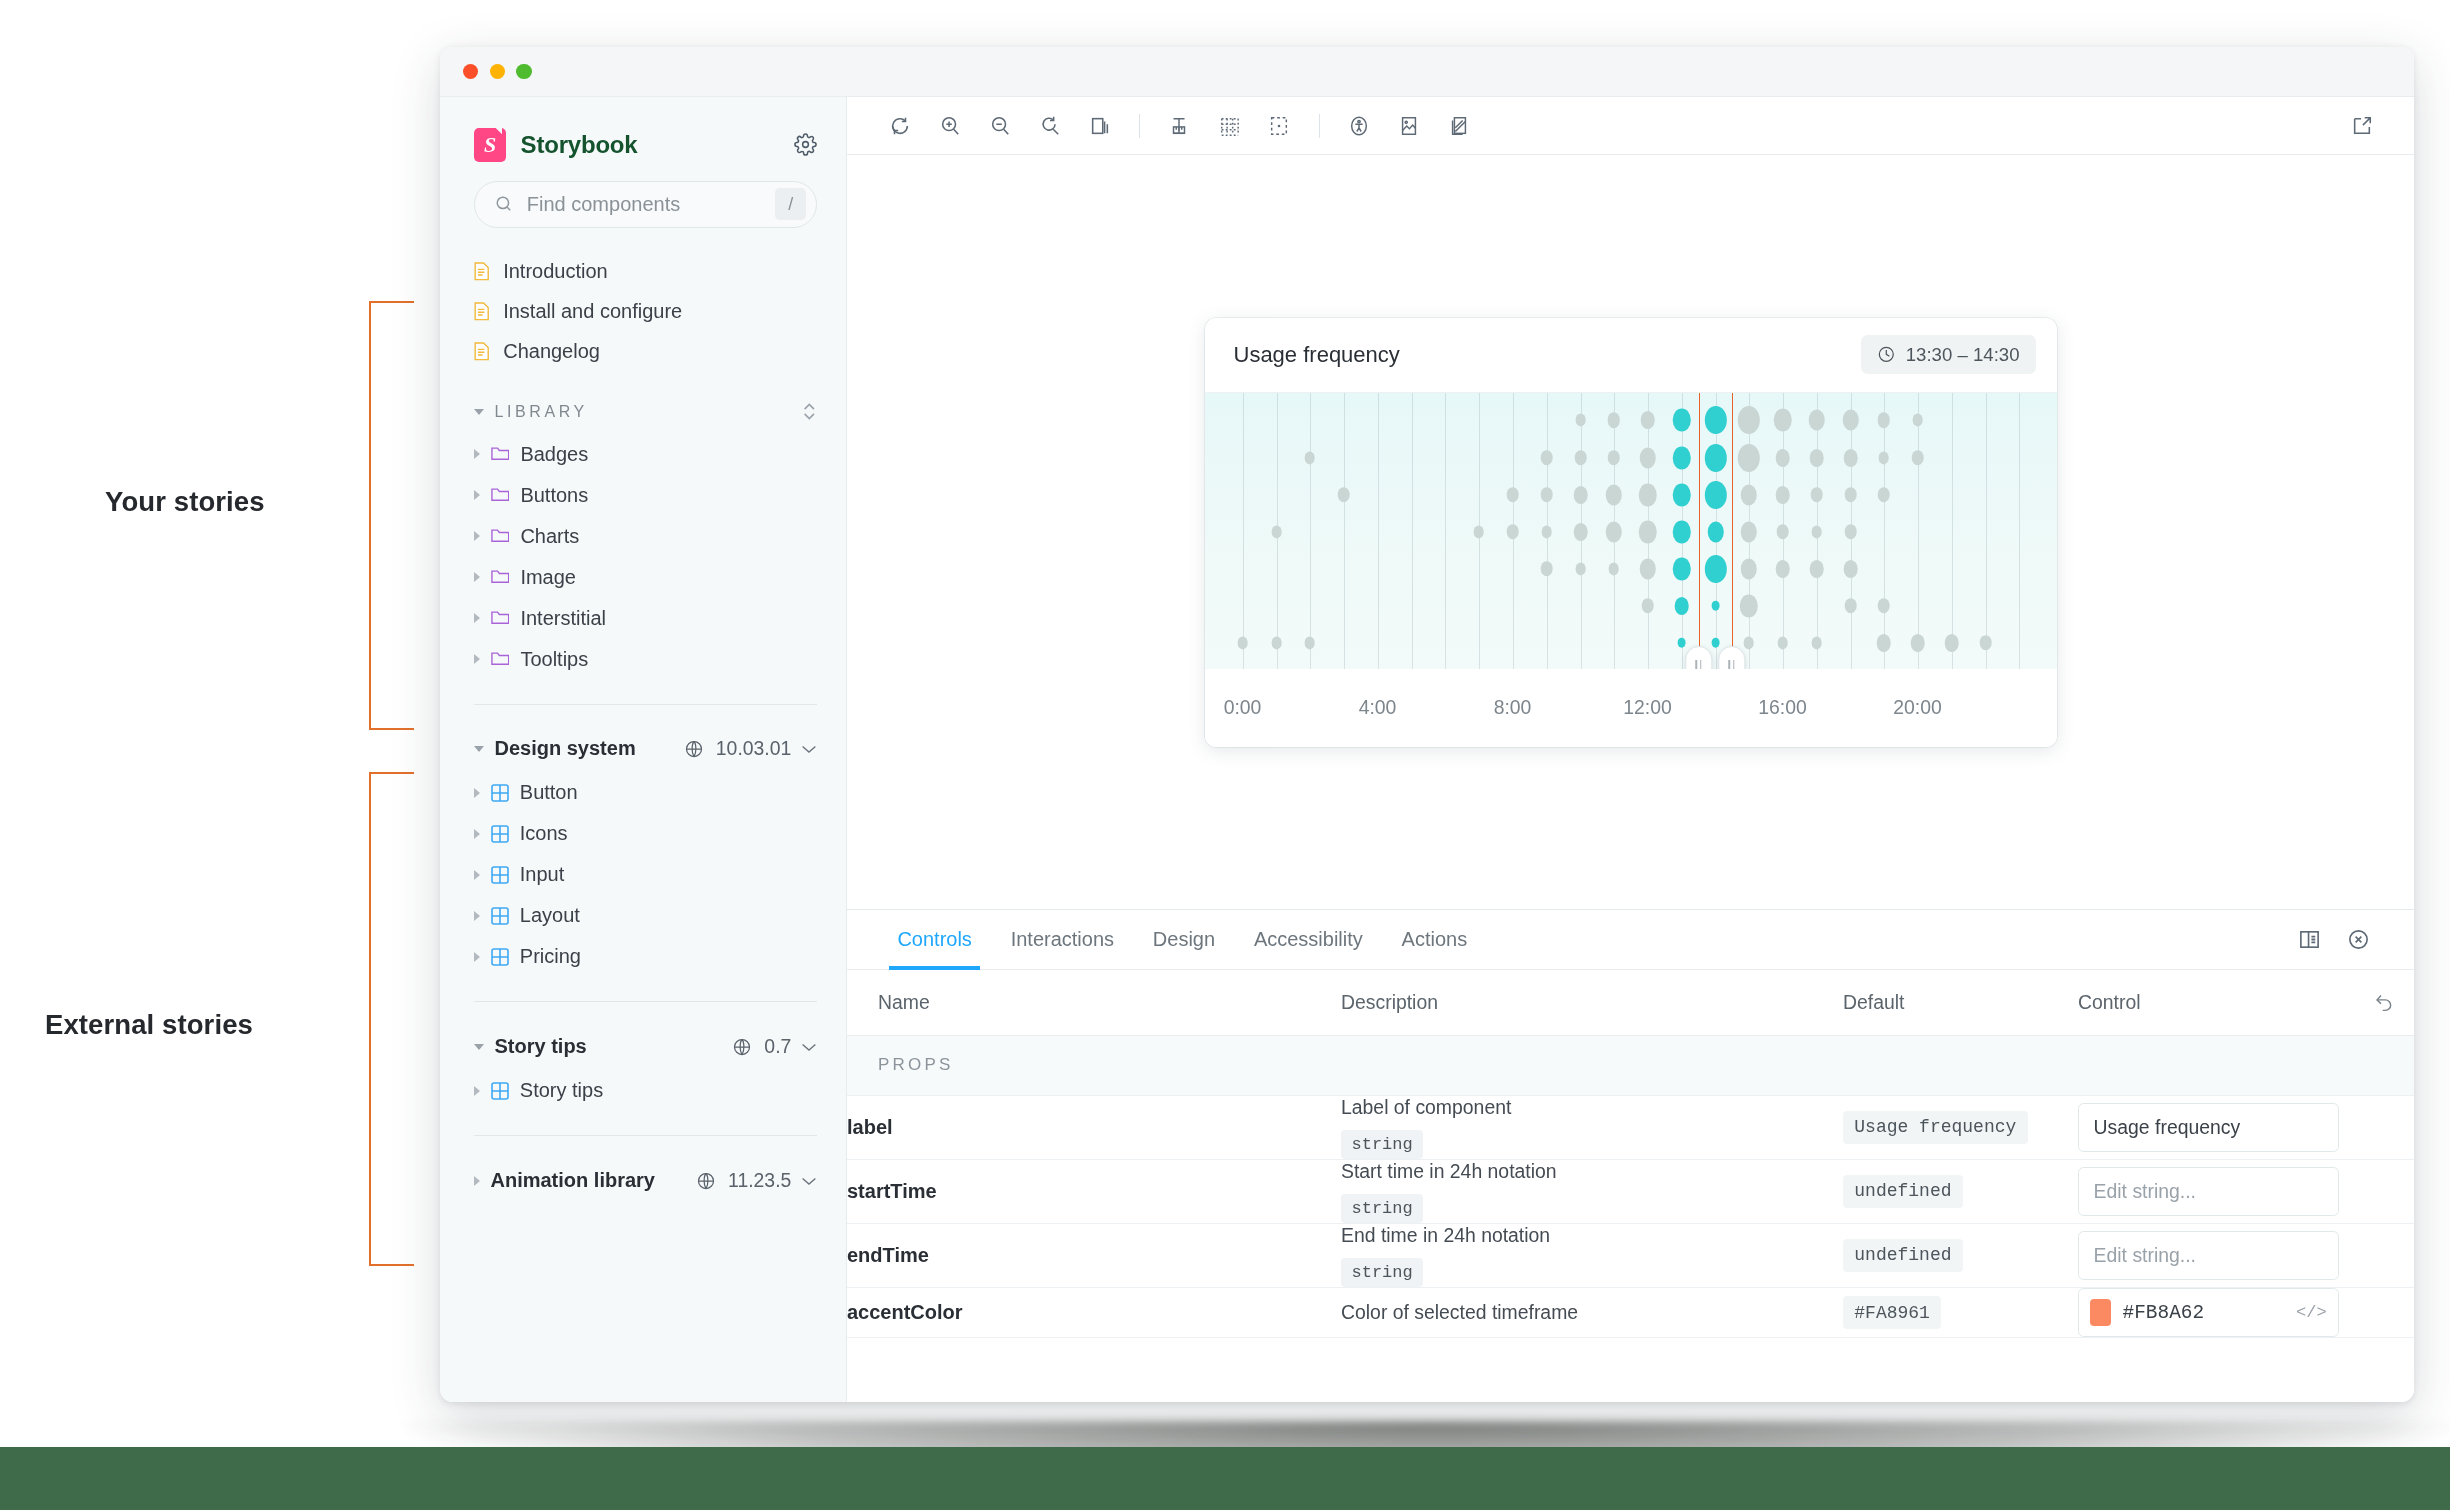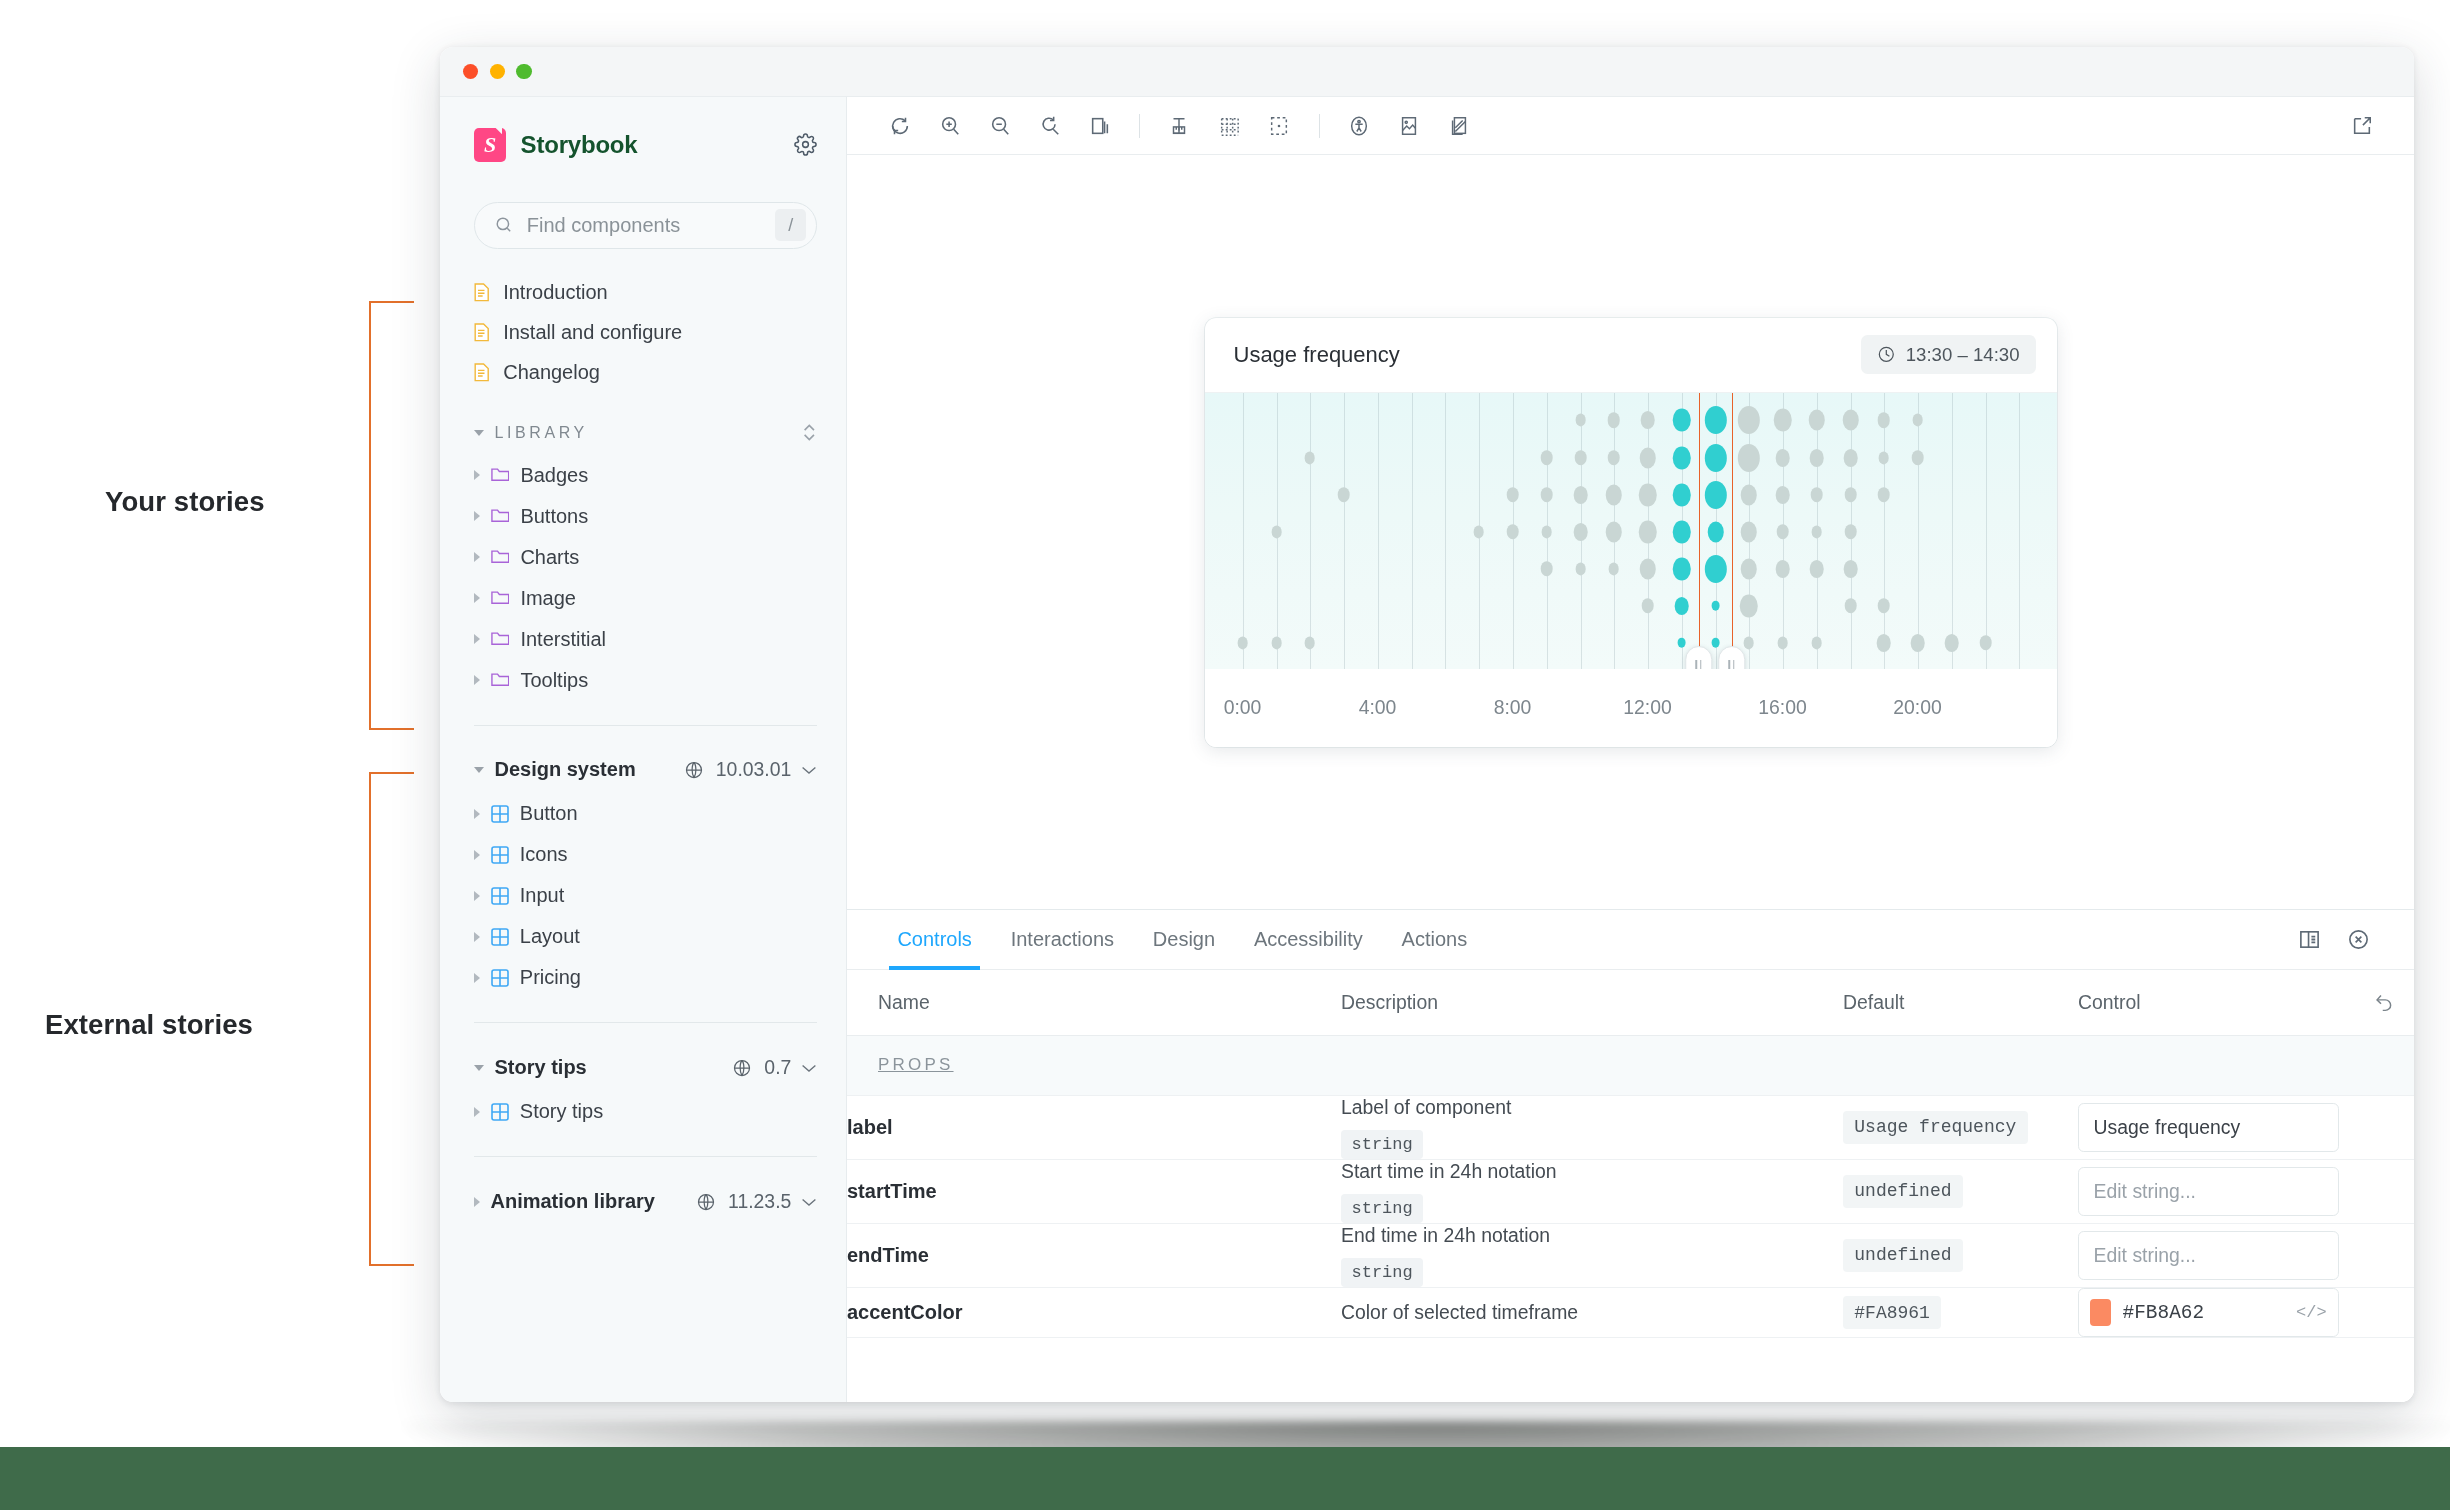--- a/index.html
+++ b/index.html
@@ -71,21 +71,21 @@
   .brand-logo::after {
     content:""; position:absolute; right:4px; top:-0.8px; width:7.3px; height:7.3px;
     background:#f6f9fa; transform: rotate(0deg);
     clip-path: polygon(100% 0, 0 0, 100% 100%);
   }
   .brand-name { font-size: 24px; font-weight: 700; color: #14532d; letter-spacing: -0.2px; }
   .brand-spacer { flex: 1; }
   .gear { width: 23px; height: 23px; color: #4e5b68; cursor: pointer; }
 
   .search {
-    margin-top: 40px; height: 47px; border: 0.8px solid #dfe6e9; border-radius: 24px;
+    margin-top: 19px; height: 47px; border: 0.8px solid #dfe6e9; border-radius: 24px;
     display: flex; align-items: center; padding: 0 9.7px 0 19.4px; background: #f8fafb;
   }
   .search svg { width: 19.4px; height: 19.4px; color: #8d959d; flex: 0 0 auto; }
   .search-ph { margin-left: 13px; font-size: 20px; color: #8a9298; flex: 1; }
   .slash-key {
     width: 31px; height: 32px; border-radius: 4.9px; background: #eceff1;
     color: #8a9298; font-size: 18px; display: flex; align-items: center; justify-content: center;
   }
 
   .tree { margin-top: 24px; }
@@ -213,21 +213,21 @@
     text-align: left; font-size: 19.4px; font-weight: 400; color: #5b646b;
     padding: 21px 0 21px 0; border-bottom: 0.8px solid #e9edef;
   }
   table.props td { padding: 0; border-bottom: 0.8px solid #eef1f3; vertical-align: middle; }
   .c-name { width: 494px; padding-left: 31px !important; }
   .c-desc { width: 502px; }
   .c-def  { width: 235px; }
   .c-ctl  { }
   .props-group td {
     background: #f7fafb; padding: 19.4px 0 19.4px 31px !important;
-    font-size: 17px; letter-spacing: 3.2px; color: #8b949b; border-bottom: 0.8px solid #eef1f3; text-decoration: underline;
+    font-size: 17px; letter-spacing: 3.2px; color: #8b949b; border-bottom: 0.8px solid #eef1f3;
   }
   .row-name { font-size: 20px; font-weight: 700; color: #2a2f35; padding: 27.5px 0 27.5px 31px; }
   .row-desc { font-size: 19.4px; color: #444b52; padding: 21px 0 21px 0; }
   .chip-type {
     display: inline-block; margin-top: 11.3px; background: #f0f3f5; border-radius: 4px;
     padding: 4.9px 10.5px; font-family: "Liberation Mono", monospace; font-size: 17px; color: #4d555c;
   }
   .chip-def {
     display: inline-block; background: #f2f5f6; border-radius: 4px; padding: 6.5px 11.3px;
     font-family: "Liberation Mono", monospace; font-size: 18px; color: #4d555c;

